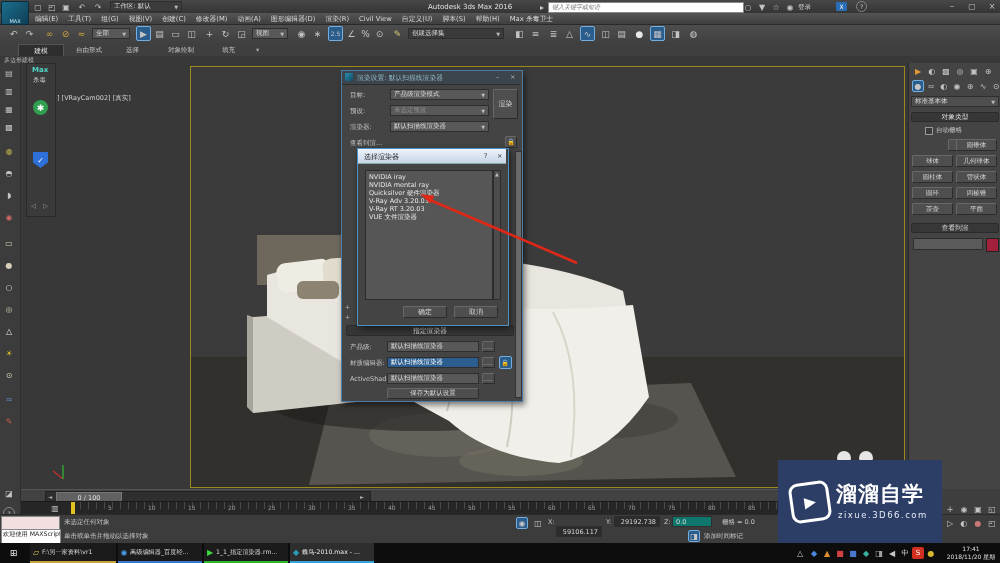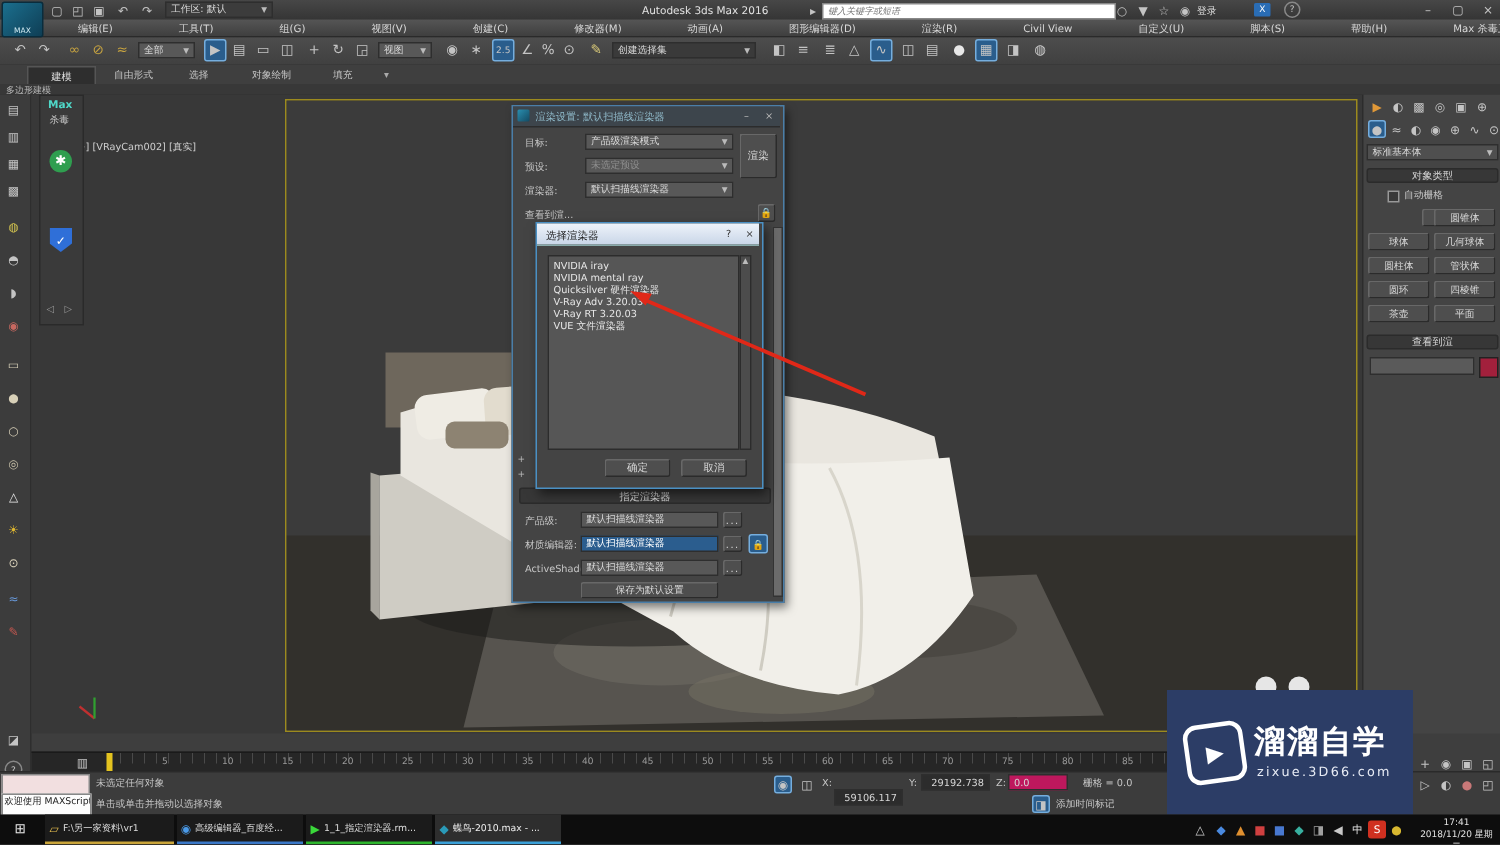--- a/index.html
+++ b/index.html
@@ -16,21 +16,21 @@
      border-top-color:#686868;border-left-color:#686868;color:#d8d8d8;
      font-size:6.5px;display:flex;align-items:center;justify-content:center;
      border-radius:2px;white-space:nowrap;overflow:hidden;box-sizing:border-box;}
   .fld{position:absolute;background:#585858;border:1px solid #2e2e2e;color:#d8d8d8;
      font-size:6.5px;display:flex;align-items:center;padding:0 3px;box-sizing:border-box;
      white-space:nowrap;overflow:hidden;}
   .fld .car{margin-left:auto;font-size:5px;color:#bbb;}
   .lbl{position:absolute;color:#c6c6c6;font-size:6.5px;white-space:nowrap;}
   .hdr{position:absolute;background:#373737;border:1px solid #2b2b2b;color:#d8d8d8;
      font-size:6.8px;display:flex;align-items:center;justify-content:center;border-radius:2px;box-sizing:border-box;}
-  .menuitem{font-size:6.8px;color:#d8d8d8;padding:0 22px;white-space:nowrap;}
+  .menuitem{font-size:6.8px;color:#d8d8d8;padding:0 5px;white-space:nowrap;}
   .tick{position:absolute;top:2px;font-size:6px;color:#9a9a9a;}
   .dots{letter-spacing:1px;}
 </style>
 </head>
 <body>
 
 <div id="stage">
 
   <div class="abs" style="left:0;top:0;width:1000px;height:13px;background:linear-gradient(#474747,#353535);border-bottom:1px solid #2a2a2a;">
     <div class="abs" style="left:1px;top:1px;width:26px;height:22px;background:linear-gradient(135deg,#1b6f8e,#0f3e55);border:1px solid #0a2c3c;border-radius:2px;z-index:30;color:#cfeaf2;font-size:5px;display:flex;align-items:flex-end;justify-content:center;">MAX</div>
@@ -300,20 +300,27 @@
     </div>
     <div class="btn" style="left:45px;top:157px;width:44px;height:12px;font-size:7px;">确定</div>
     <div class="btn" style="left:96px;top:157px;width:44px;height:12px;font-size:7px;">取消</div>
   </div>
 
   <svg class="abs" style="left:0;top:0;pointer-events:none;z-index:20;" width="1000" height="563">
     <line x1="577" y1="263" x2="430" y2="200" stroke="#e02818" stroke-width="2.6"></line>
     <polygon points="420,194 434.6,195.8 430.4,203.6" fill="#e02818"></polygon>
   </svg>
 
+  <div class="abs" style="left:21px;top:489px;width:887px;height:12px;background:#424242;border-top:1px solid #555;">
+    <div class="abs" style="left:24px;top:1px;width:324px;height:10px;background:#2e2e2e;border:1px solid #222;">
+      <div class="lbl" style="left:2px;top:2px;font-size:5.5px;color:#aaa;">◄</div>
+      <div class="abs" style="left:10px;top:0;width:64px;height:10px;background:#616161;border:1px solid #777;color:#e0e0e0;font-size:6.5px;display:flex;align-items:center;justify-content:center;">0 / 100</div>
+      <div class="lbl" style="left:314px;top:2px;font-size:5.5px;color:#aaa;">►</div>
+    </div>
+  </div>
 
   <div class="abs" style="left:21px;top:501px;width:887px;height:13px;background:#262626;border-top:1px solid #1a1a1a;
        background-image:repeating-linear-gradient(90deg,#4a4a4a 0 1px,transparent 1px 8px);background-position:51px 0;background-size:100% 55%;background-repeat:no-repeat;">
     <div class="i sm" style="left:28px;top:0px;">▥</div>
     <div class="abs" style="left:50px;top:0;width:4px;height:13px;background:#e4c31f;"></div>
     <span class="tick" style="left:87px;">5</span>
     <span class="tick" style="left:127px;">10</span>
     <span class="tick" style="left:167px;">15</span>
     <span class="tick" style="left:207px;">20</span>
     <span class="tick" style="left:247px;">25</span>
@@ -336,21 +343,21 @@
     <div class="abs" style="left:1px;top:14px;width:57px;height:13px;background:#fdfdfd;border:1px solid #888;color:#222;font-size:6.2px;white-space:nowrap;overflow:hidden;padding-left:1px;">欢迎使用 MAXScript</div>
     <div class="lbl" style="left:64px;top:3px;">未选定任何对象</div>
     <div class="lbl" style="left:64px;top:17px;">单击或单击并拖动以选择对象</div>
     <div class="i sm on" style="left:516px;top:2px;">◉</div>
     <div class="i sm" style="left:532px;top:2px;">◫</div>
     <div class="lbl" style="left:548px;top:3px;">X:</div>
     <div class="fld" style="left:556px;top:1px;width:46px;height:11px;background:#2c2c2c;justify-content:flex-end;margin-top:10px;">59106.117</div>
     <div class="lbl" style="left:606px;top:3px;">Y:</div>
     <div class="fld" style="left:614px;top:1px;width:46px;height:11px;background:#2c2c2c;justify-content:flex-end;">29192.738</div>
     <div class="lbl" style="left:664px;top:3px;">Z:</div>
-    <div class="fld" style="left:672px;top:1px;width:40px;height:11px;background:#be185d;">0.0</div>
+    <div class="fld" style="left:672px;top:1px;width:40px;height:11px;background:#0f766e;">0.0</div>
     <div class="lbl" style="left:722px;top:3px;">栅格 = 0.0</div>
     <div class="i sm" style="left:688px;top:15px;background:#2a5d8c;border:1px solid #75aede;box-sizing:border-box;">◨</div>
     <div class="lbl" style="left:704px;top:17px;">添加时间标记</div>
 
     <div class="i sm" style="left:944px;top:-12px;">+</div>
     <div class="i sm" style="left:958px;top:-12px;">◉</div>
     <div class="i sm" style="left:972px;top:-12px;">▣</div>
     <div class="i sm" style="left:986px;top:-12px;">◱</div>
     <div class="i sm" style="left:944px;top:2px;">▷</div>
     <div class="i sm" style="left:958px;top:2px;">◐</div>

